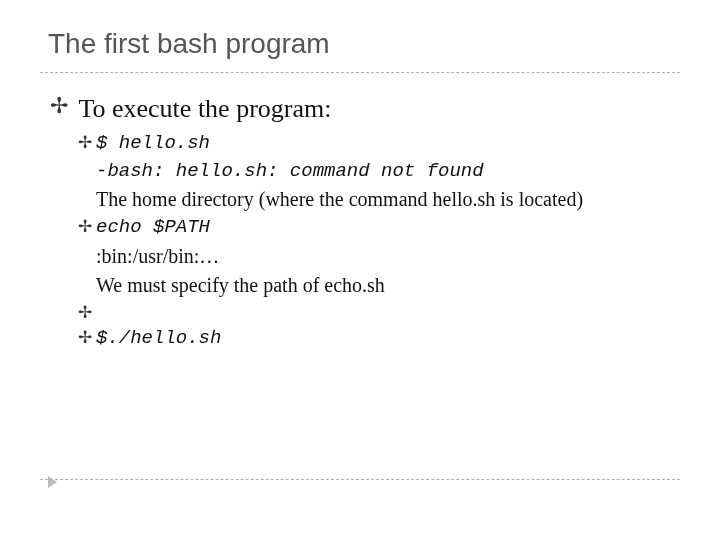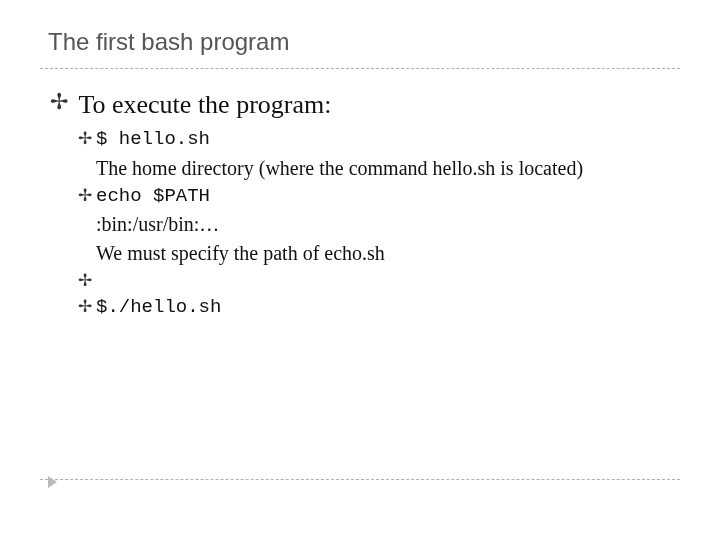--- a/index.html
+++ b/index.html
@@ -5,21 +5,21 @@
   * { margin: 0; padding: 0; box-sizing: border-box; }
   body {
     width: 720px;
     height: 540px;
     background: #fff;
     font-family: Arial, Helvetica, sans-serif;
     padding: 28px 40px 20px 40px;
     position: relative;
   }
   .title {
-    font-size: 24px;
+    font-size: 28px;
     color: #555;
     font-weight: 400;
     margin-bottom: 12px;
     padding-left: 8px;
   }
   .dashed-line {
     border: none;
     border-top: 1.5px dashed #b0b0b0;
     margin-bottom: 20px;
   }
@@ -67,20 +67,21 @@
     font-family: "Times New Roman", serif;
     font-size: 17px;
     color: #333;
     width: 18px;
     flex-shrink: 0;
     line-height: 1.5;
   }
   .mono {
     font-family: "Courier New", Courier, monospace;
     font-size: 19px;
+    font-style: italic;
   }
   .serif {
     font-family: "Times New Roman", serif;
     font-size: 20px;
   }
   .footer-arrow {
     position: absolute;
     bottom: 52px;
     left: 48px;
     width: 0;
@@ -102,20 +103,24 @@
     <span class="text">To execute the program:</span>
   </div>
 
   <div class="inner">
     <div class="inner-row">
       <span class="pilcrow">✢</span>
       <span class="mono">$ hello.sh</span>
     </div>
     <div class="inner-row">
       <span class="pilcrow"></span>
+      <span class="mono">-bash: hello.sh: command not found</span>
+    </div>
+    <div class="inner-row">
+      <span class="pilcrow"></span>
       <span class="serif">The home directory (where the command hello.sh is located)</span>
     </div>
     <div class="inner-row">
       <span class="pilcrow">✢</span>
       <span class="mono">echo $PATH</span>
     </div>
     <div class="inner-row">
       <span class="pilcrow"></span>
       <span class="serif">:bin:/usr/bin:…</span>
     </div>

